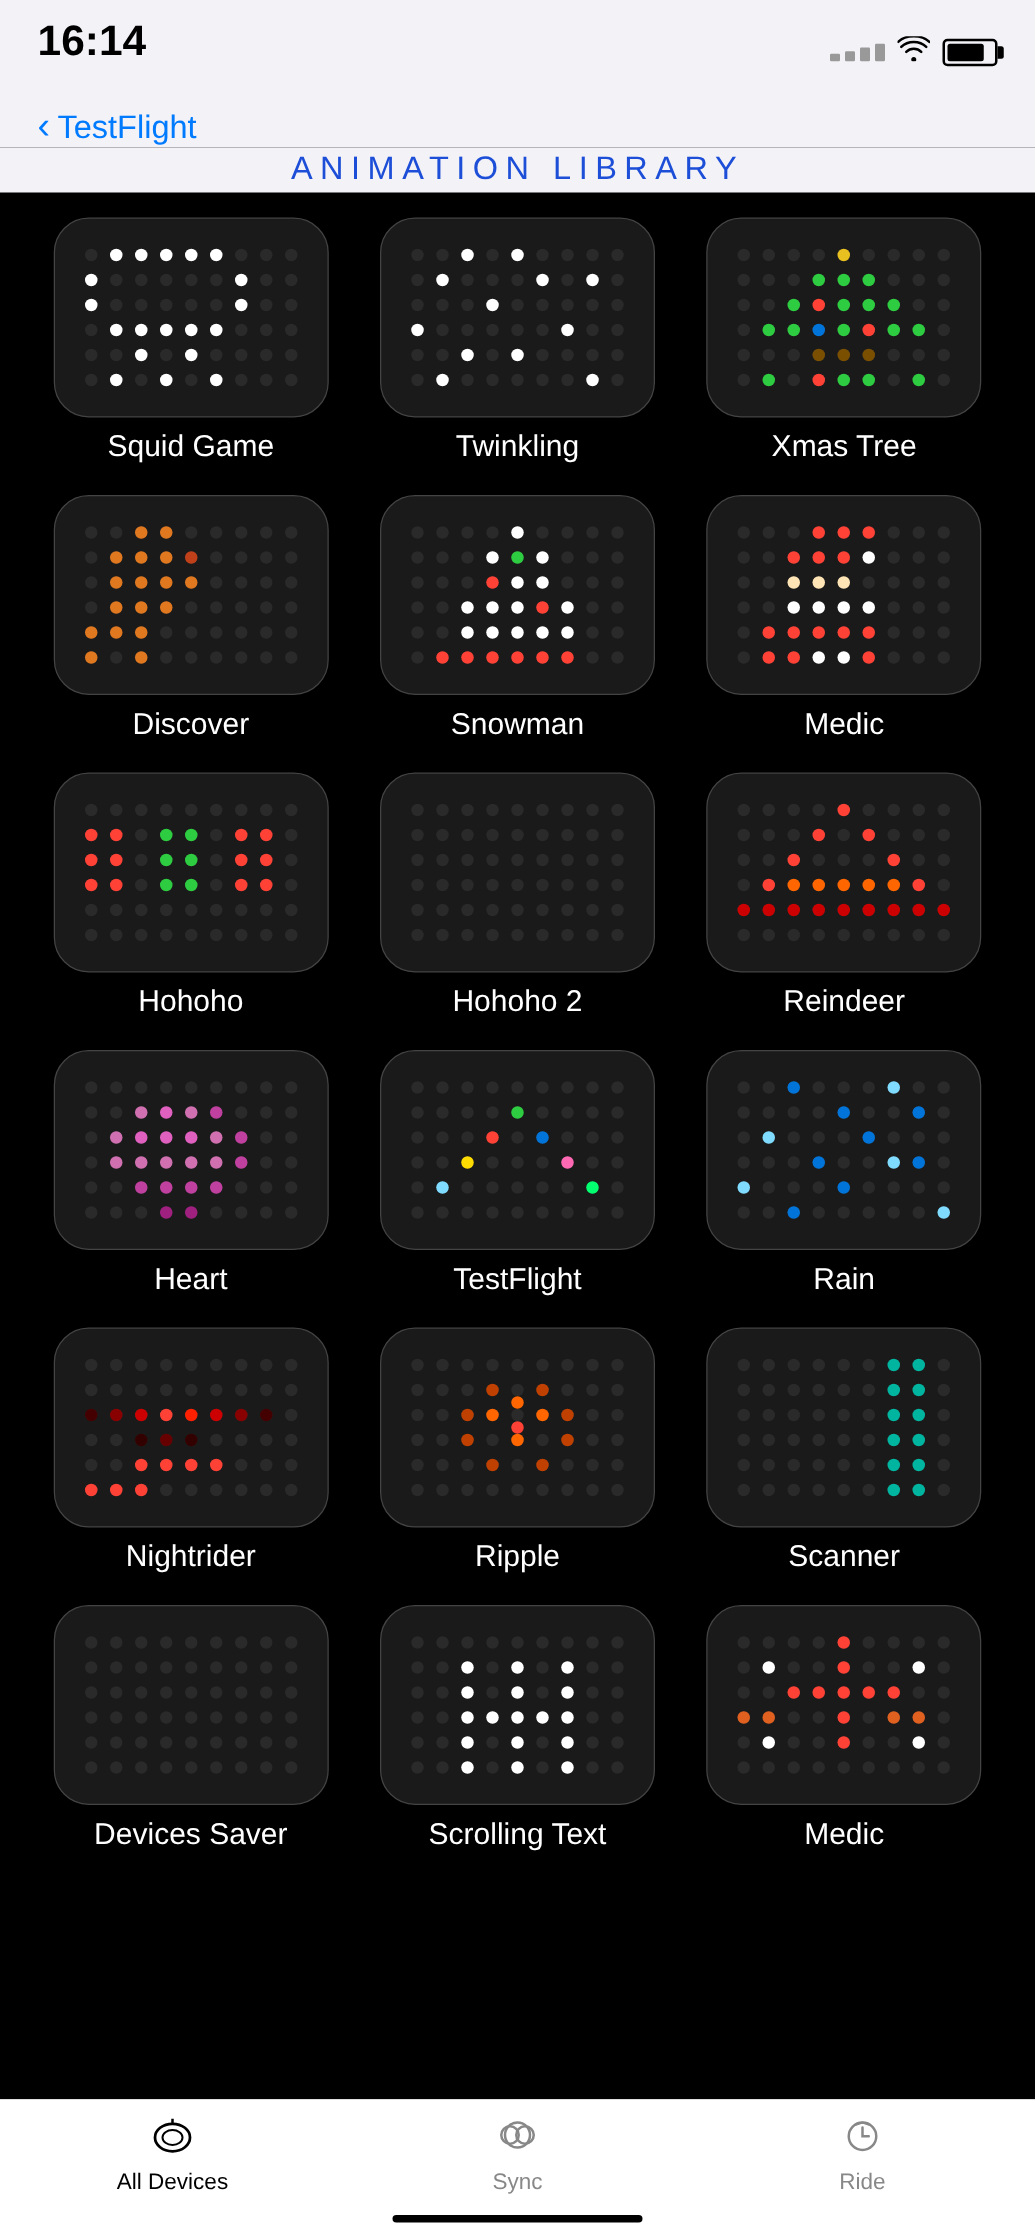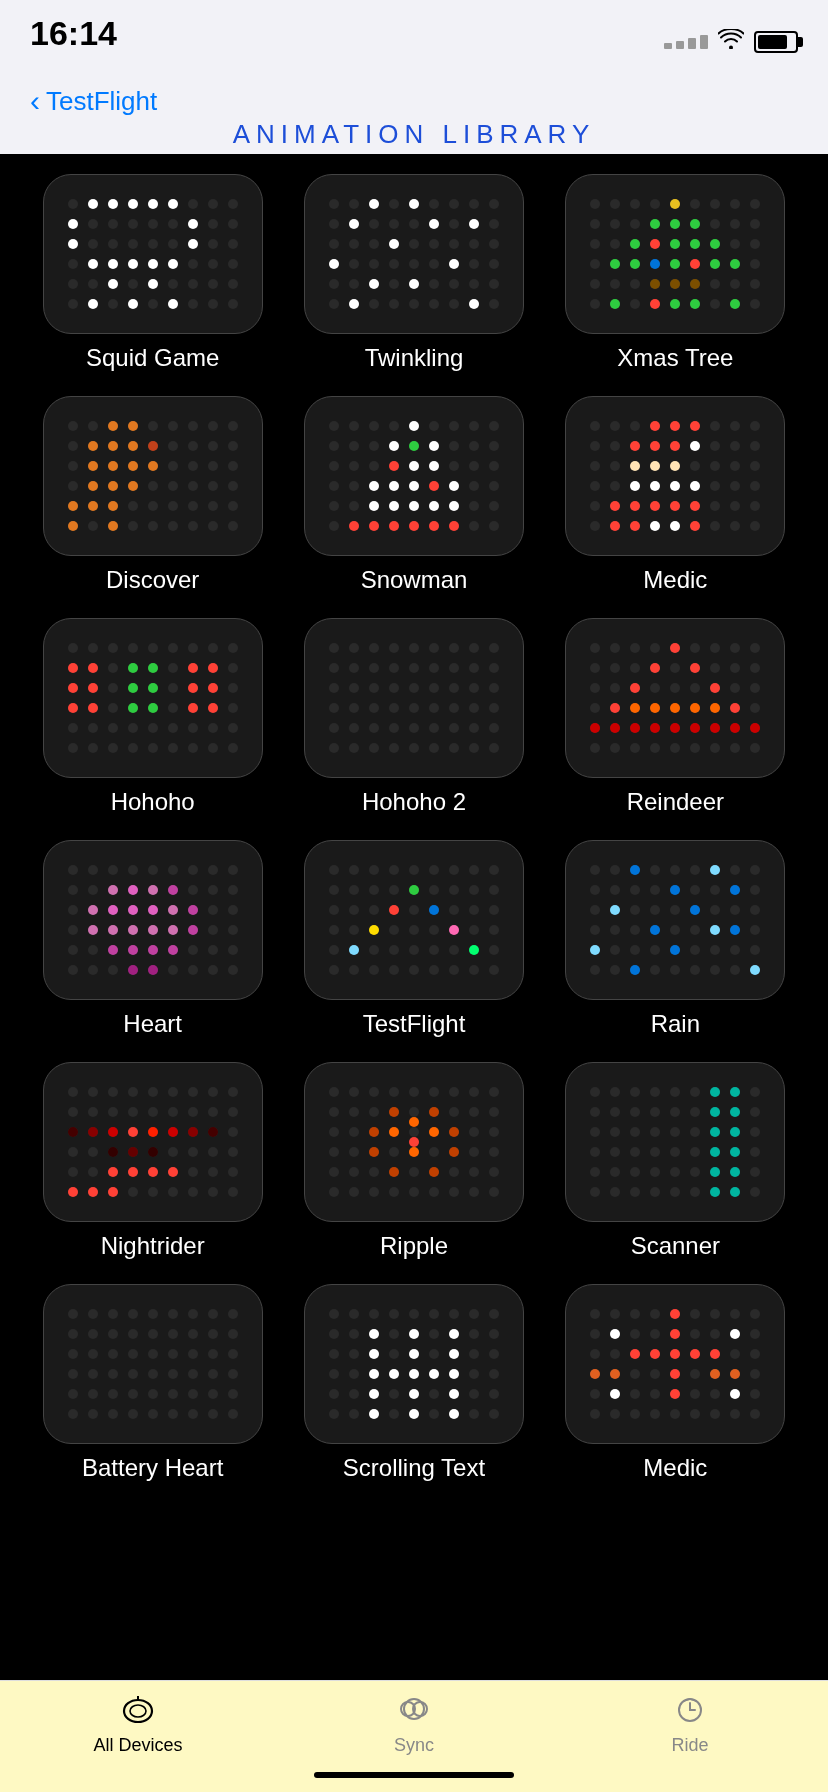--- a/index.html
+++ b/index.html
@@ -141,21 +141,21 @@
       width: 200px;
       height: 6px;
       background: #000;
       border-radius: 3px;
       margin: 0 auto;
     }
     .tab-bar-wrapper {
       position: fixed;
       bottom: 0;
       width: 828px;
-      background: #fef9c3;
+      background: #ffffff;
       border-top: 1px solid #ddd;
     }
     .tab-bar-inner {
       display: flex;
       justify-content: space-around;
       align-items: center;
       padding: 14px 0 16px;
     }
     .tab-bottom-line {
       display: flex; justify-content: center; padding-bottom: 14px;
@@ -1475,21 +1475,21 @@
             <circle cx="80" cy="120" r="5"></circle>
             <circle cx="100" cy="120" r="5"></circle>
             <circle cx="120" cy="120" r="5"></circle>
             <circle cx="140" cy="120" r="5"></circle>
             <circle cx="160" cy="120" r="5"></circle>
             <circle cx="180" cy="120" r="5"></circle>
         </g>
 
       </svg>
     </div>
-    <span class="anim-label">Battery Heart</span>
+    <span class="anim-label">Devices Saver</span>
   </div>
 
   <div class="anim-item">
     <div class="anim-preview">
       <svg class="dot-grid-svg" viewBox="0 0 200 140">
         <g fill="#2a2a2a">
           <circle cx="20" cy="20" r="5"></circle>
             <circle cx="40" cy="20" r="5"></circle>
             <circle cx="60" cy="20" r="5"></circle>
             <circle cx="80" cy="20" r="5"></circle>

